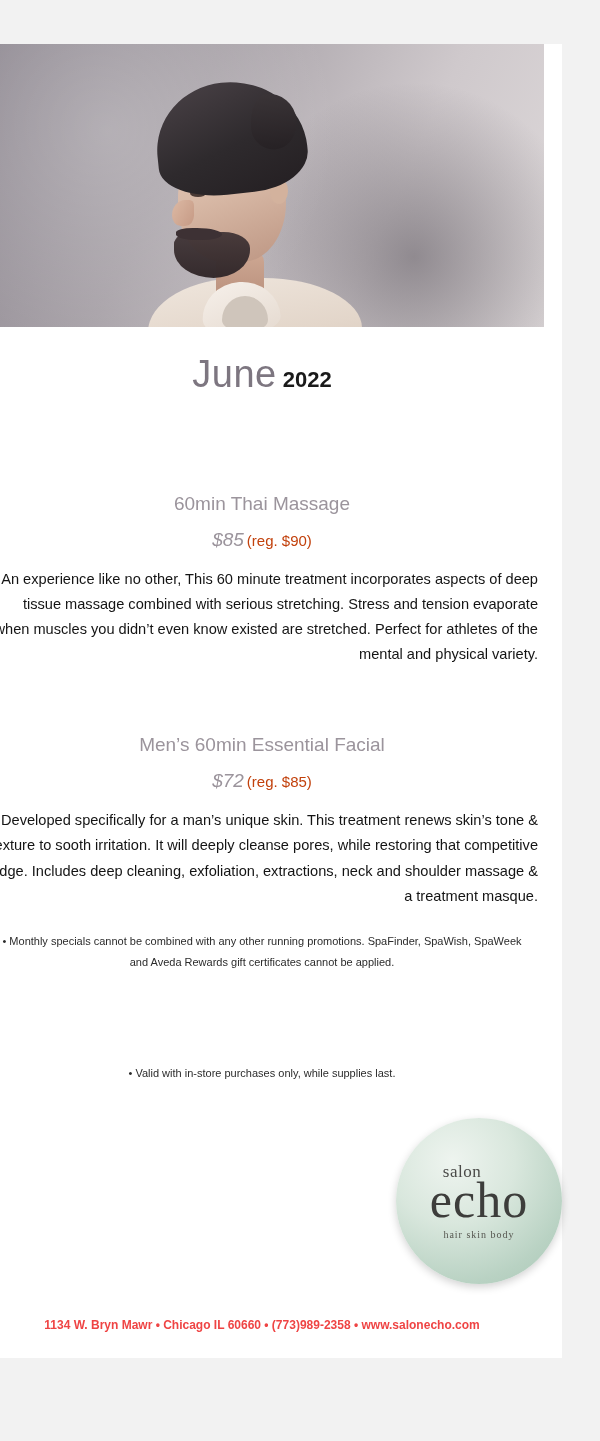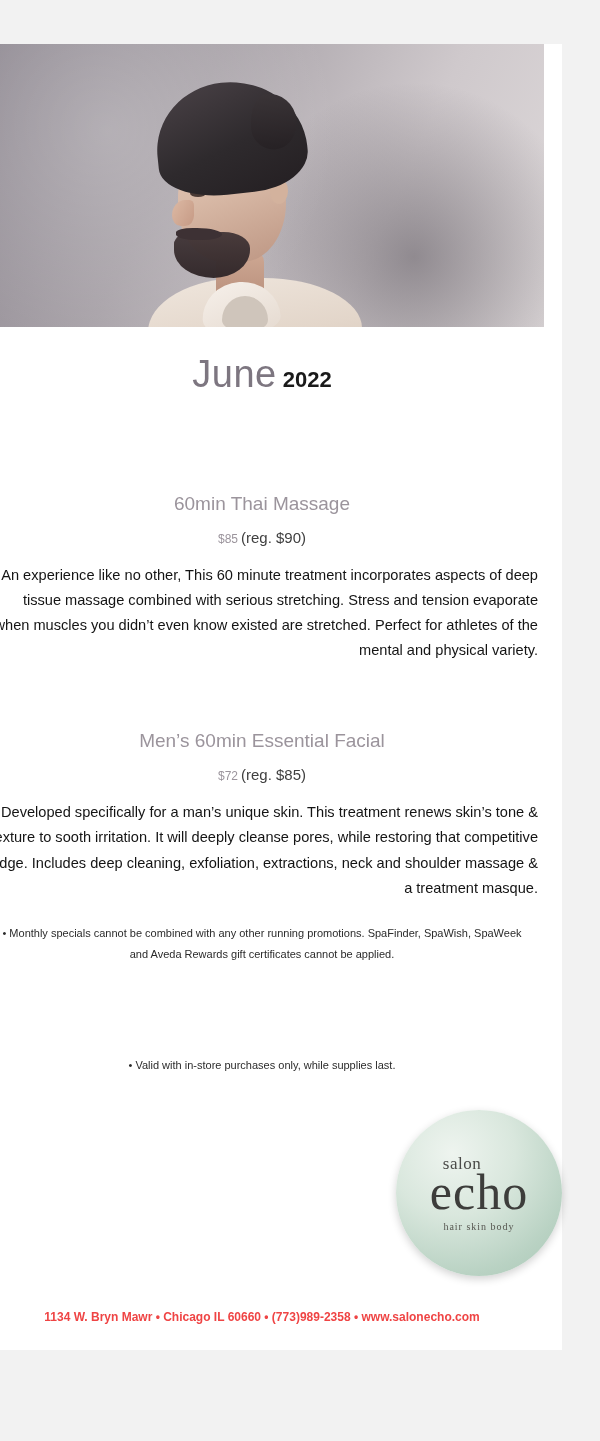--- a/index.html
+++ b/index.html
@@ -184,26 +184,27 @@
     text-align: center;
     font-size: 19px;
     color: #9b949c;
     margin-bottom: 14px;
   }
   .offer-price-row {
     text-align: center;
     margin-bottom: 16px;
   }
   .price {
-    font-size: 12px;
+    font-size: 19px;
     color: #9b949c;
+    font-style: italic;
   }
   .price-reg {
     font-size: 15px;
-    color: #404040;
+    color: #c2410c;
     margin-left: 3px;
   }
   .offer-desc {
     text-align: right;
     font-size: 14.6px;
     line-height: 1.72;
     color: #141414;
     padding: 0 6px;
   }
 

